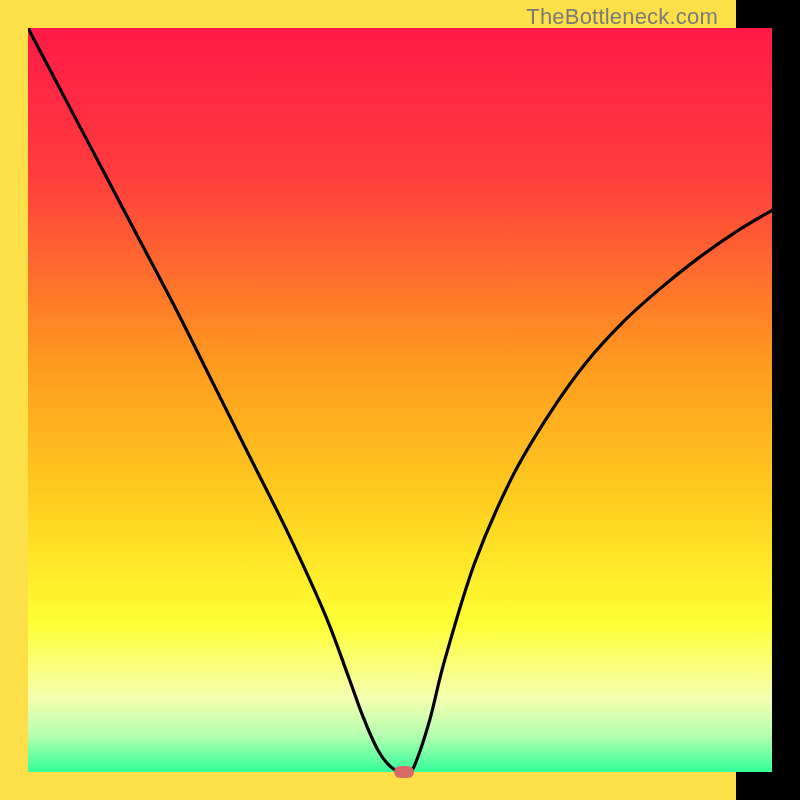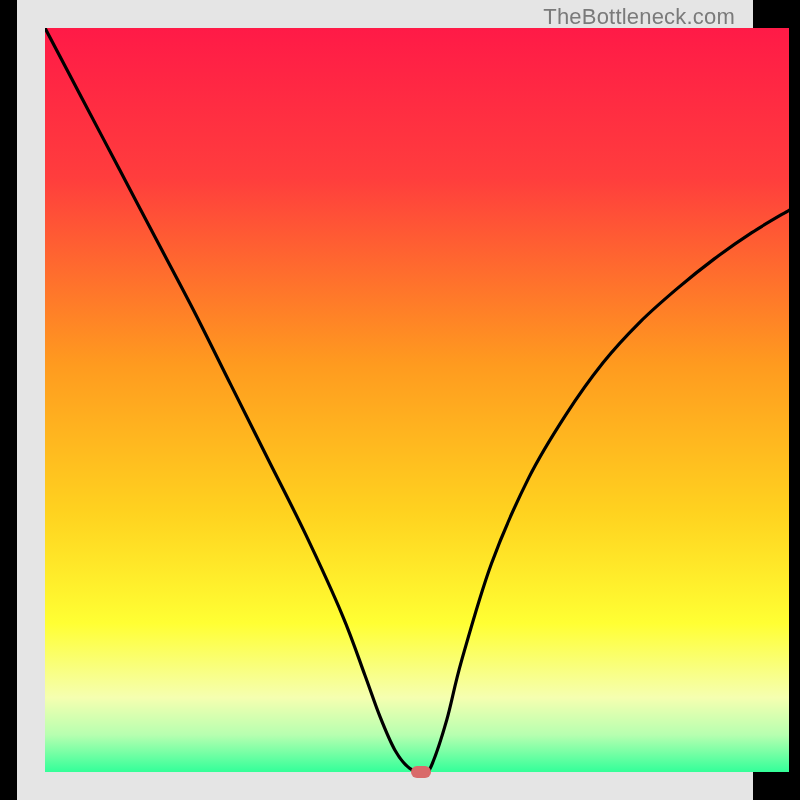--- a/index.html
+++ b/index.html
@@ -8,22 +8,21 @@
     width: 800px;
     height: 800px;
     background: #000;
     font-family: Arial, Helvetica, sans-serif;
     overflow: hidden;
   }
   .frame {
     position: relative;
     width: 736px;
     height: 800px;
-    background: #e5e5e5;
-    margin-left: 17px;
+    background: #fde047;
   }
   .watermark {
     position: absolute;
     top: 4px;
     right: 18px;
     color: #7a7a7a;
     font-size: 22px;
     font-weight: 500;
     letter-spacing: 0.2px;
     z-index: 50;

